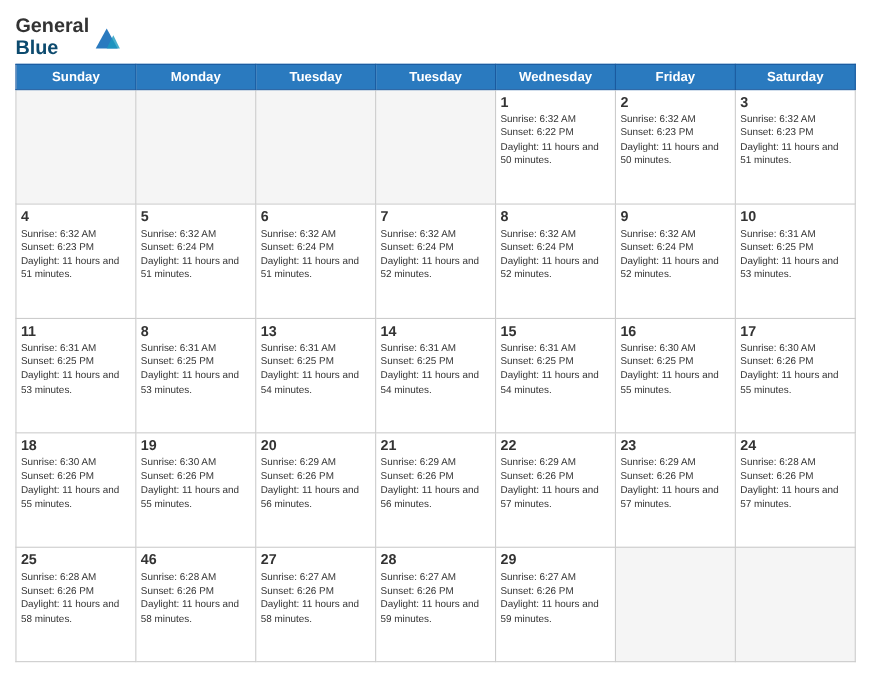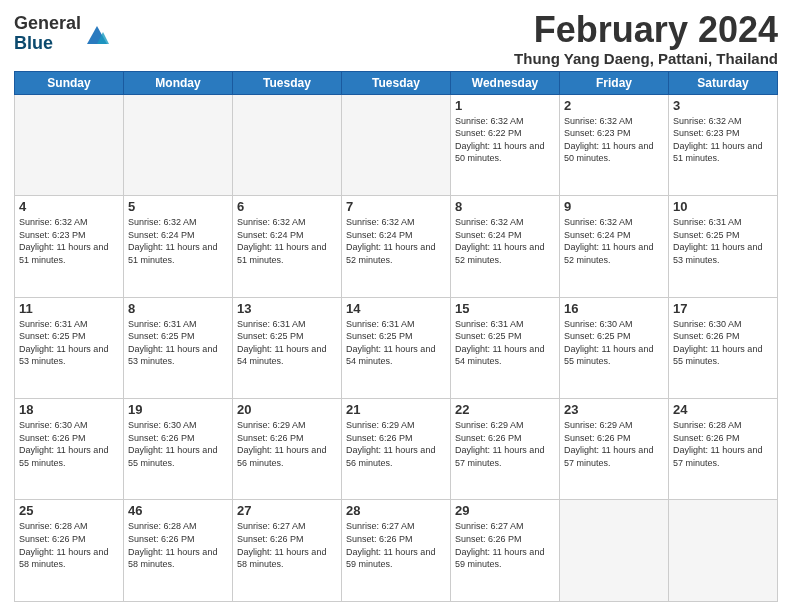--- a/index.html
+++ b/index.html
@@ -12,21 +12,21 @@
     }
     .page {
       width: 792px;
       height: 612px;
       padding: 10px 14px 10px 14px;
       display: flex;
       flex-direction: column;
     }
     .header {
       display: flex;
-      align-items: flex-start;
+      align-items: flex-end;
       justify-content: space-between;
       margin-bottom: 4px;
     }
     .logo {
       display: flex;
       align-items: center;
       margin-top: 4px;
     }
     .logo-text {
       display: flex;
@@ -110,24 +110,20 @@
   <div class="header">
     <div class="logo">
       <div class="logo-text">
         <span class="logo-general">General</span>
         <span class="logo-blue">Blue</span>
       </div>
       <svg class="logo-icon" viewBox="0 0 28 28">
         <polygon points="4,24 14,6 24,24" fill="#2a7abf"></polygon>
         <polygon points="14,24 20,12 26,24" fill="#1a9abf" opacity="0.8"></polygon>
       </svg>
-    </div>
-    <div class="title-block">
-      <div class="main-title">February 2024</div>
-      <div class="subtitle">Thung Yang Daeng, Pattani, Thailand</div>
     </div>
   </div>
 
   <table class="calendar">
     <thead>
       <tr>
         <th>Sunday</th>
         <th>Monday</th>
         <th>Tuesday</th>
         <th>Tuesday</th>

